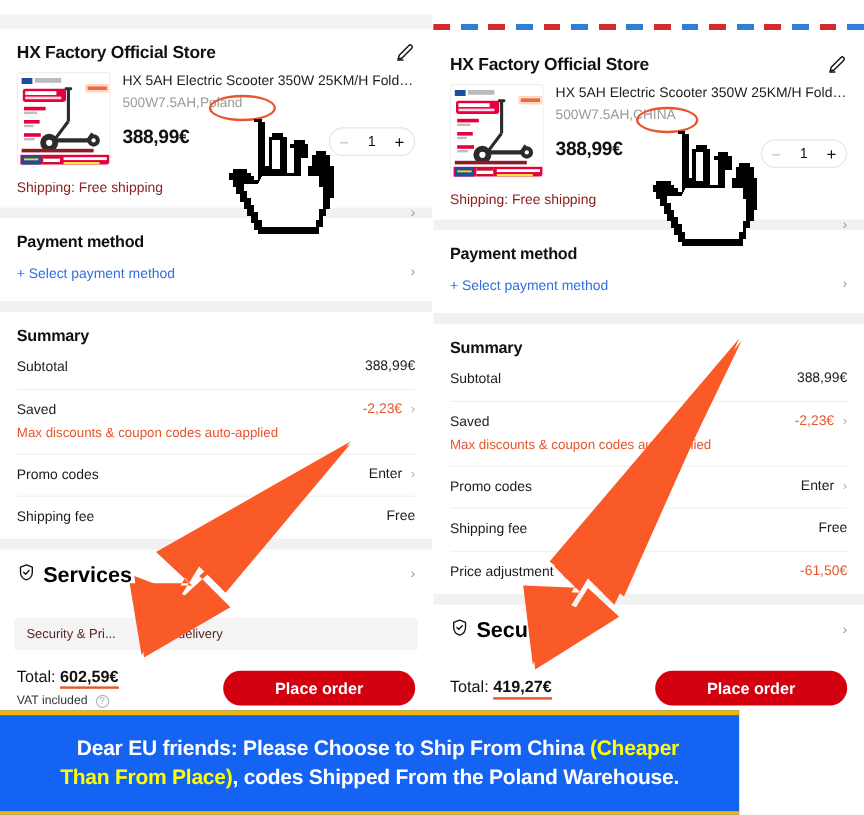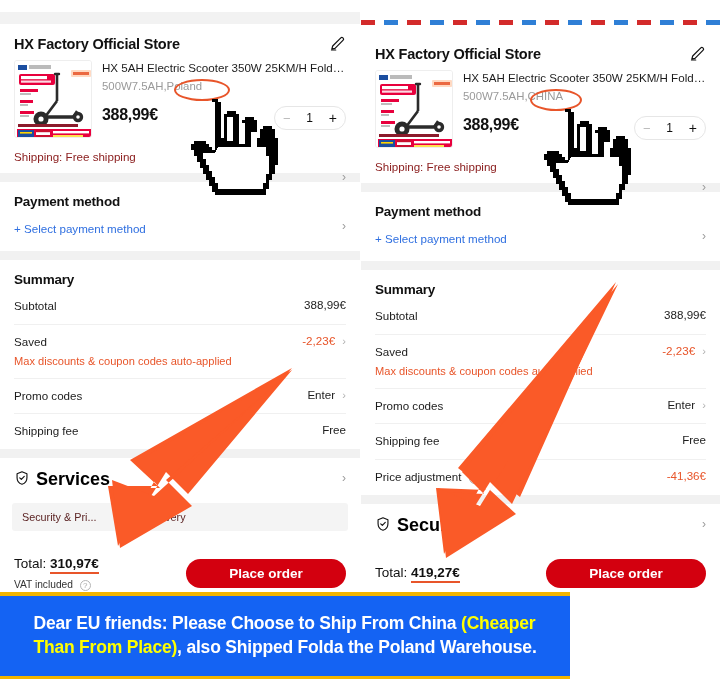--- a/index.html
+++ b/index.html
@@ -104,21 +104,21 @@
     display:inline-block; width:11px; height:11px; border:1px solid #b5b5b5; border-radius:50%;
     font-size:8px; line-height:10px; text-align:center; color:#a8a8a8; margin-left:4px; vertical-align:0px;
   }
 
   
   .svc-head { position:relative; display:flex; align-items:center; gap:6px; padding: 11px 0 9px 0;}
   .svc-head .t { font-size: 18px; font-weight:700; color:#000000; }
   .svc-head .chev { position:absolute; right:0; top:13px; color:#9c9c9c; font-size:12px; }
   .svc-tags {
     background:#f4f4f4; display:flex; gap:28px; padding: 8px 10px; border-radius:3px;
-    font-size: 10.8px; color:#5c2424; margin: 4px -2px;
+    font-size: 10.8px; color:#5c2424; margin: 16px -2px;
   }
 
   
   .footbar {
     position:absolute; left:0; right:0; bottom:0; height: 62px; background:#fff;
     display:flex; align-items:center; justify-content:space-between; padding: 0 14px;
     border-top: 1px solid #fff;
   }
   .tot-wrap { line-height:1.25; }
   .tot-line { font-size: 13.5px; color:#111; }
@@ -131,23 +131,23 @@
   }
 
   
   .hand { position:absolute; pointer-events:none; z-index:5; }
 
   
   .arrow { position:absolute; pointer-events:none; z-index:7; }
 
   
   .banner {
-    position:absolute; left:0; bottom:0; width:570px; height:87px;
+    position:absolute; left:0; bottom:0; width:616px; height:87px;
     background:#1463f3; border-top: 4px solid #f2b500; border-bottom: 3px solid #f2b500;
-    display:flex; align-items:center; justify-content:center; text-align:left;
+    display:flex; align-items:center; justify-content:center; text-align:right;
   }
   .banner .txt {
     color:#fff; font-size: 17.5px; font-weight:700; line-height:1.35; padding: 0 16px;
     letter-spacing:-0.2px;
   }
   .banner .hi { color:#ffff00; }
 </style>
 </head>
 <body>
 
@@ -290,21 +290,21 @@
         <div class="svc-tags">
           <span>Security &amp; Pri...</span>
           <span>Fast delivery</span>
         </div>
       </div>
 
       <div class="footbar">
         <div class="tot-wrap">
           <div class="tot-line">
             <span>Total:</span>
-            <span class="amt">310,97€</span>
+            <span class="amt">602,59€</span>
           </div>
           <div class="vat">
             <span>VAT included</span>
             <span class="qmark">?</span>
           </div>
         </div>
         <button class="place">Place order</button>
       </div>
 
       <div class="hand" style="left:176px; top:84px;">
@@ -439,21 +439,21 @@
         <div class="srow">
           <span class="lbl">Shipping fee</span>
           <span class="val">Free</span>
         </div>
 
         <div class="srow">
           <span class="lbl">
             <span>Price adjustment</span>
             <span class="qmark">?</span>
           </span>
-          <span class="val orange">-41,36€</span>
+          <span class="val orange">-61,50€</span>
         </div>
       </div>
 
       <div class="gapbar"></div>
 
       <div class="card">
         <div class="svc-head">
           <span>
             <svg viewBox="0 0 24 24" width="16" height="16" fill="none" stroke="#111" stroke-width="1.7" stroke-linecap="round" stroke-linejoin="round">
               <path d="M12 2.6l7.4 2.9v6c0 5-3.2 8.6-7.4 9.9-4.2-1.3-7.4-4.9-7.4-9.9v-6L12 2.6z"></path>
@@ -488,17 +488,17 @@
         <polygon points="202,2 96,222 74,200 34,264 24,210 68,212 46,190" fill="#fa5a28"></polygon>
         <polygon points="203,0 74,208 100,232 30,276 22,206 64,224" fill="#fa5a28"></polygon>
       </svg>
     </div>
 
   </div>
 
   <div class="banner">
     <div class="txt">
       <span>Dear EU friends: Please Choose to Ship From China </span><span class="hi">(Cheaper</span><br>
-      <span class="hi">Than From Place)</span><span>, also Shipped Folda the Poland Warehouse.</span>
+      <span class="hi">Than From Place)</span><span>, codes Shipped From the Poland Warehouse.</span>
     </div>
   </div>
 
 </div>
 
 </body></html>

